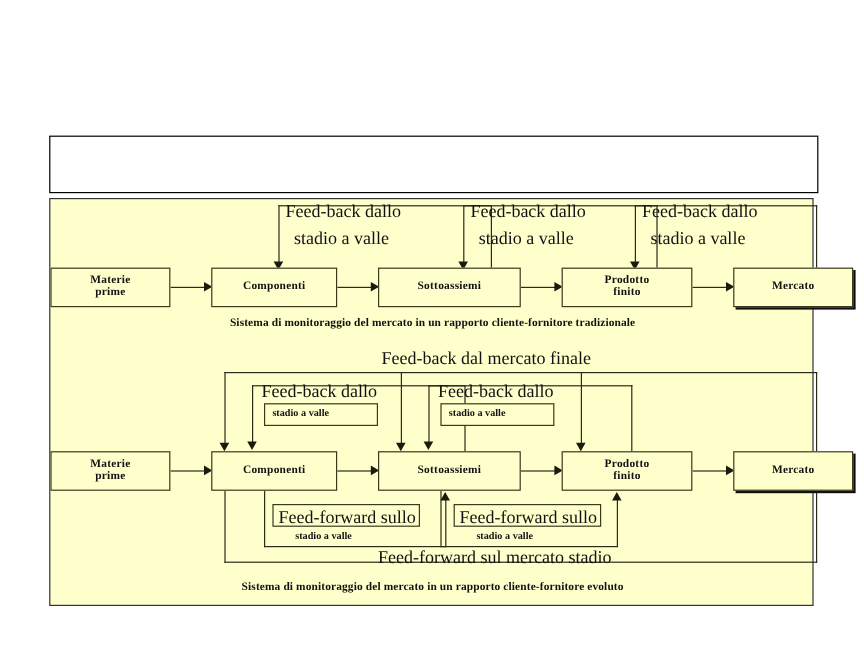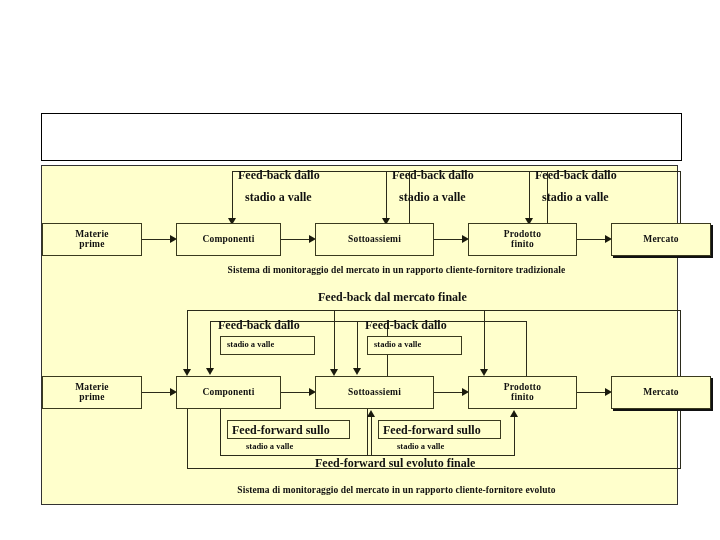--- a/index.html
+++ b/index.html
@@ -36,31 +36,30 @@
     display:flex;align-items:center;justify-content:center;
     text-align:center;line-height:1.02;
     font-size:9.5px;font-weight:bold;color:#111;
     letter-spacing:.2px;
     z-index:5;
   }
   .box.shadow{box-shadow:2px 2px 0 #111;font-family:Liberation Serif, serif;}
 
   .lbl{
     position:absolute;
-    font-size:12px;font-weight:bold;color:#111;
+    font-size:15px;font-weight:normal;color:#111;
     white-space:nowrap;line-height:1.1;text-align:center;
     z-index:6;
   }
   .lbl.small{font-size:8.5px;font-weight:bold;}
 
   .caption{
     position:absolute;left:0;width:637px;text-align:center;
     font-size:9.5px;font-weight:bold;color:#111;letter-spacing:.1px;
     z-index:6;
-    margin-left:36px;
   }
 
   
   .hl{position:absolute;height:1px;background:#2b2b1a;z-index:2;}
   .vl{position:absolute;width:1px;background:#2b2b1a;z-index:2;}
 
   
   .ar{position:absolute;width:0;height:0;z-index:3;}
   .ar.down{border-left:4px solid transparent;border-right:4px solid transparent;border-top:7px solid #1a1a0d;}
   .ar.up{border-left:4px solid transparent;border-right:4px solid transparent;border-bottom:7px solid #1a1a0d;}
@@ -208,18 +207,18 @@
     <div class="hl" style="left:325px;top:289px;width:148px;"></div>
     <div class="vl" style="left:472px;top:250px;height:40px;"></div>
     <div class="ar up" style="left:468px;top:244px;"></div>
     <div class="framebox" style="left:336px;top:254px;width:123px;height:19px;"></div>
     <div class="lbl" style="left:341px;top:258px;">Feed-forward sullo</div>
     <div class="lbl small" style="left:355px;top:276px;">stadio a valle</div>
 
     <div class="vl" style="left:638px;top:243px;height:60px;"></div>
     <div class="hl" style="left:145px;top:302px;width:494px;"></div>
     <div class="vl" style="left:145px;top:243px;height:60px;"></div>
-    <div class="lbl" style="left:273px;top:291px;">Feed-forward sul evoluto finale</div>
+    <div class="lbl" style="left:273px;top:291px;">Feed-forward sul mercato stadio</div>
 
     <div class="caption" style="top:319px;">Sistema di monitoraggio del mercato in un rapporto cliente-fornitore evoluto</div>
 
   </div>
 </div>
 
 </body></html>

